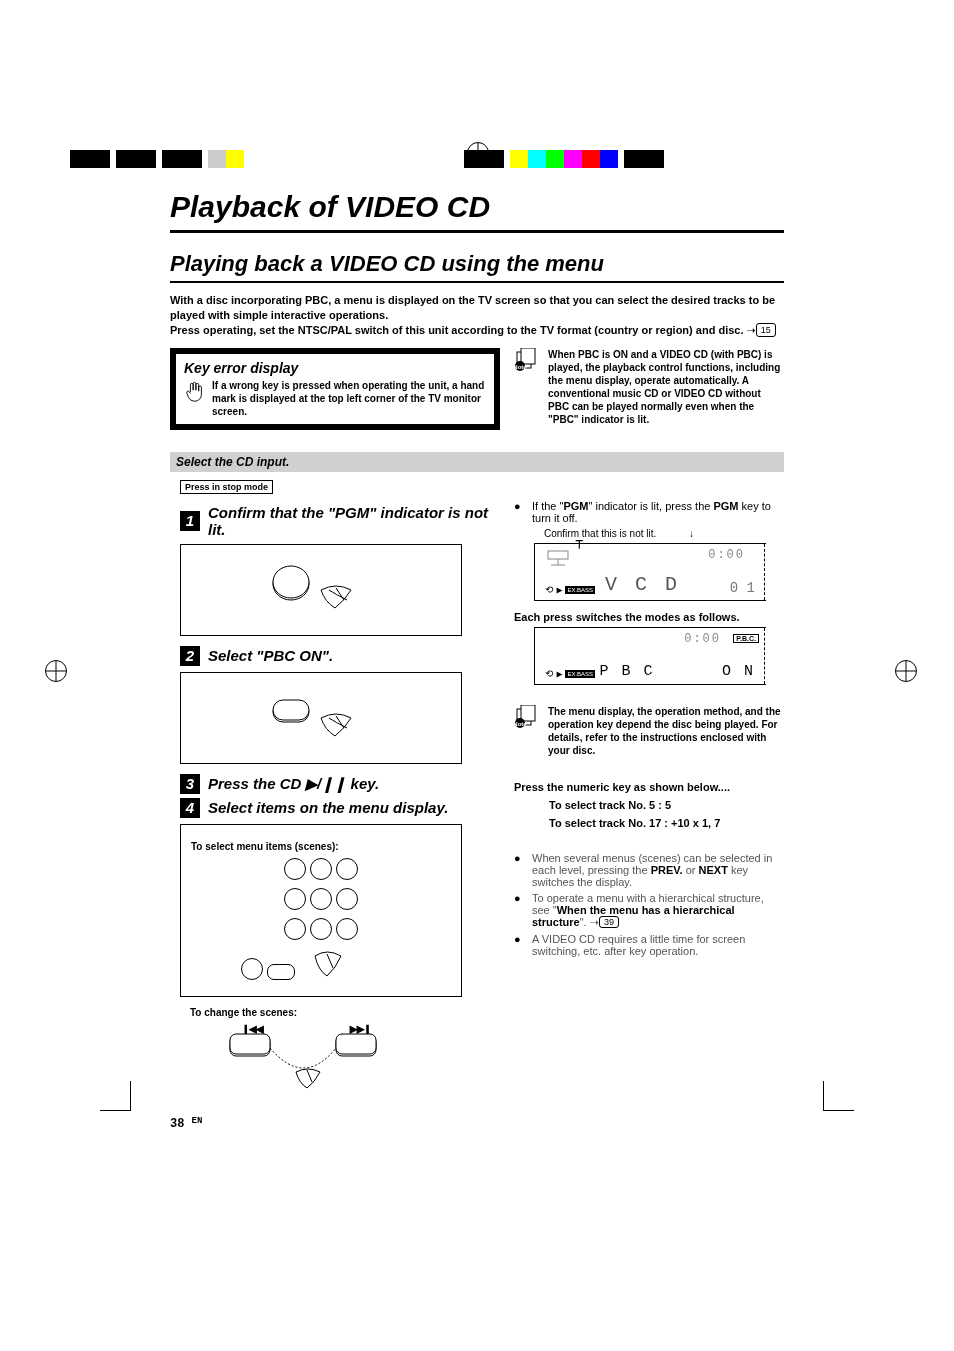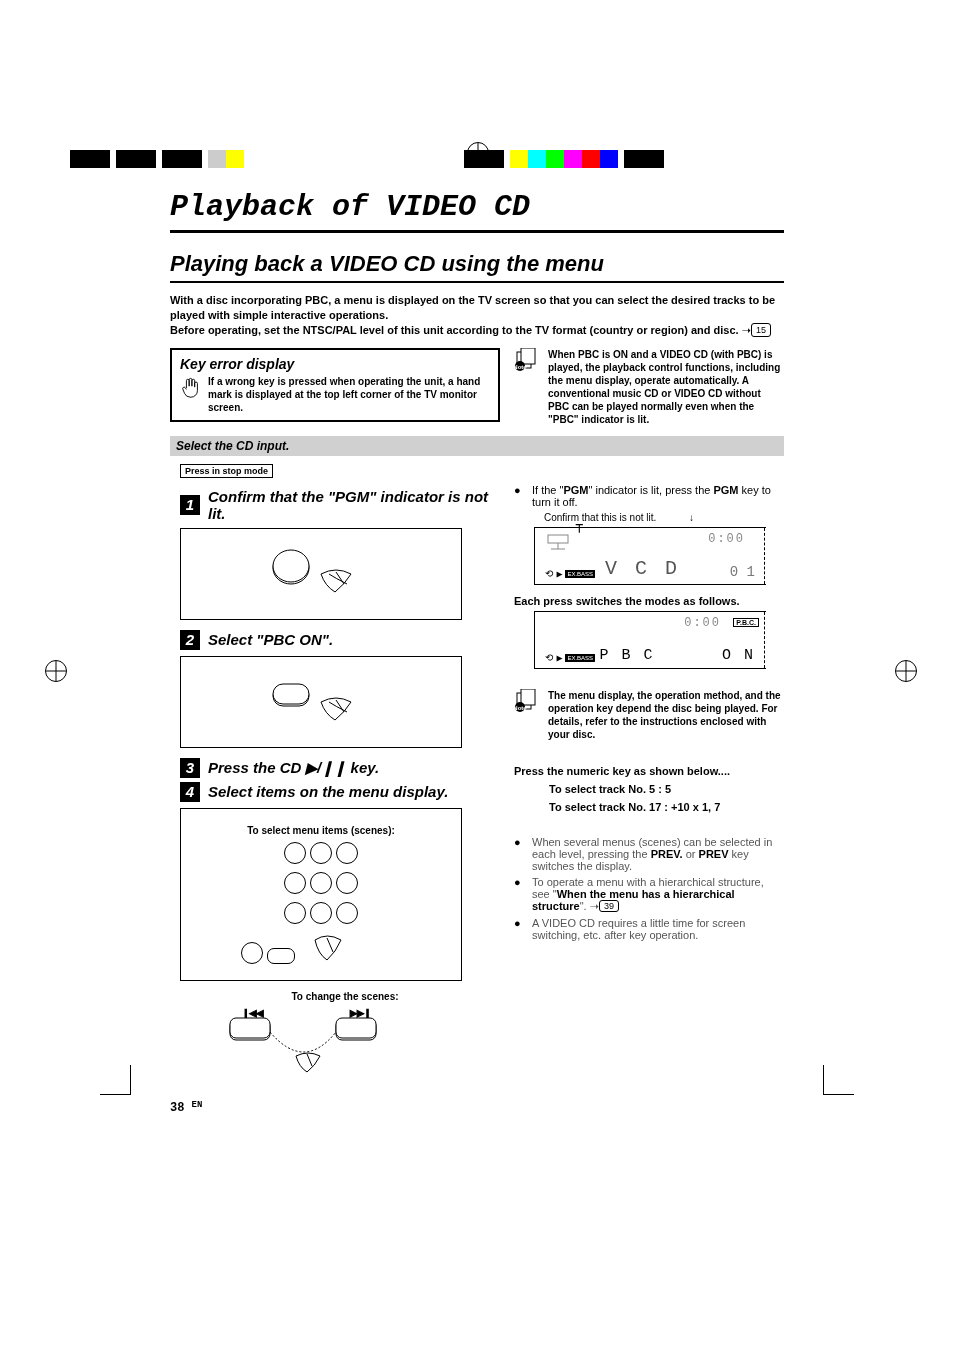--- a/index.html
+++ b/index.html
@@ -56,21 +56,20 @@
 
   .content {
     margin-top: 40px;
     padding: 0 130px 0 130px;
   }
   h1.main-title {
     font-style: italic;
     font-weight: bold;
     font-size: 30px;
     margin: 10px 0 6px 0;
-    font-family: Liberation Mono, monospace;
   }
   .hr-thick { border-top: 3px solid #000; margin: 4px 0 18px 0; }
   h2.sub-title {
     font-style: italic;
     font-weight: bold;
     font-size: 22px;
     margin: 0 0 4px 0;
   }
   .hr-thin { border-top: 2px solid #000; margin: 2px 0 10px 0; }
   .intro { font-size: 11px; font-weight: bold; line-height: 1.35; }
@@ -85,23 +84,23 @@
   }
   .two-col {
     display: flex;
     gap: 14px;
     margin-top: 10px;
   }
   .col-l { width: 330px; flex-shrink: 0; }
   .col-r { flex: 1; }
 
   .key-error-box {
-    border: 2px solid #000000;
+    border: 6px solid #000000;
     padding: 6px 8px 6px 8px;
-    margin-bottom: 8px;
+    margin-bottom: 22px;
   }
   .key-error-title { font-style: italic; font-weight: bold; font-size: 14px; margin-bottom: 3px; }
   .key-error-body { display: flex; align-items: flex-start; gap: 6px; font-size: 10px; font-weight: bold; line-height: 1.3; }
   .hand-icon { width: 22px; flex-shrink: 0; }
 
   .note-row { display: flex; gap: 8px; align-items: flex-start; margin-bottom: 10px; }
   .note-icon-box { width: 26px; flex-shrink: 0; }
   .note-text { font-size: 10px; font-weight: bold; line-height: 1.3; }
 
   .gray-bar {
@@ -234,21 +233,21 @@
     width: 40px; height: 40px;
   }
   .crop-mark span { position: absolute; background: #000; }
   .crop-bl { bottom: 80px; left: 100px; }
   .crop-br { bottom: 80px; right: 100px; }
   .crop-bl .h { width: 30px; height: 1px; bottom: 0; left: 0; }
   .crop-bl .v { width: 1px; height: 30px; bottom: 0; left: 30px; }
   .crop-br .h { width: 30px; height: 1px; bottom: 0; right: 0; }
   .crop-br .v { width: 1px; height: 30px; bottom: 0; right: 30px; }
 
-  .illus-sub { font-size: 10px; font-weight: bold; margin: 6px 0 4px 20px; text-align: center; }
+  .illus-sub { font-size: 10px; font-weight: bold; margin: 6px 0 4px 20px; }
   .prev-next-illus { margin: 4px 0 10px 40px; }
 
   .keypad-circle { display: inline-block; width: 20px; height: 20px; border: 1px solid #000; border-radius: 50%; margin: 2px; }
   .keypad-oval { display: inline-block; width: 26px; height: 14px; border: 1px solid #000; border-radius: 7px; margin: 2px; }
   .remote-tip { display: inline-block; margin-left: 10px; vertical-align: bottom; }
 
   .pbc-on-text { font-size: 15px; letter-spacing: 2px; color: #000000; }
 </style>
 </head>
 <body>
@@ -283,21 +282,21 @@
   <div class="content">
 
     <h1 class="main-title">Playback of VIDEO CD</h1>
     <div class="hr-thick"></div>
 
     <h2 class="sub-title">Playing back a VIDEO CD using the menu</h2>
     <div class="hr-thin"></div>
 
     <div class="intro">
       <span>With a disc incorporating PBC, a menu is displayed on the TV screen so that you can select the desired tracks to be played with simple interactive operations.</span><br>
-      <span>Before operating, set the NTSC/PAL level of this unit according to the TV format (country or region) and disc.</span>
+      <span>Press operating, set the NTSC/PAL switch of this unit according to the TV format (country or region) and disc.</span>
       <span style="font-weight:normal"> ➝</span><span class="page-ref">15</span>
     </div>
 
     <div class="two-col">
       <div class="col-l">
         <div class="key-error-box">
           <div class="key-error-title">Key error display</div>
           <div class="key-error-body">
             <div class="hand-icon">
               <svg viewBox="0 0 24 28" width="22" height="26" stroke="#000" fill="none" stroke-width="1">
@@ -482,21 +481,21 @@
         <div class="subcap" style="margin-top:24px">Press the numeric key as shown below....</div>
         <div class="sel-block">
           <div class="line">To select track No. 5   :  5</div>
           <div class="line">To select track No. 17 :  +10 x 1, 7</div>
         </div>
 
         <div style="margin-top:20px">
           <div class="bullet-row">
             <div class="dot">●</div>
             <div style="color:#555">
-              <span>When several menus (scenes) can be selected in each level, pressing the </span><b style="color:#000">PREV.</b><span> or </span><b style="color:#000">PREV</b><span> key switches the display.</span>
+              <span>When several menus (scenes) can be selected in each level, pressing the </span><b style="color:#000">PREV.</b><span> or </span><b style="color:#000">NEXT</b><span> key switches the display.</span>
             </div>
           </div>
           <div class="bullet-row">
             <div class="dot">●</div>
             <div style="color:#555">
               <span>To operate a menu with a hierarchical structure, see "</span><b style="color:#000">When the menu has a hierarchical structure</b><span>".</span>
               <span> ➝</span><span class="page-ref" style="color:#000">39</span>
             </div>
           </div>
           <div class="bullet-row">

